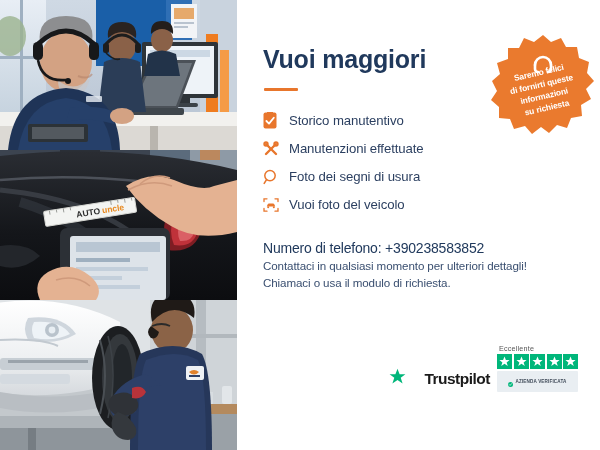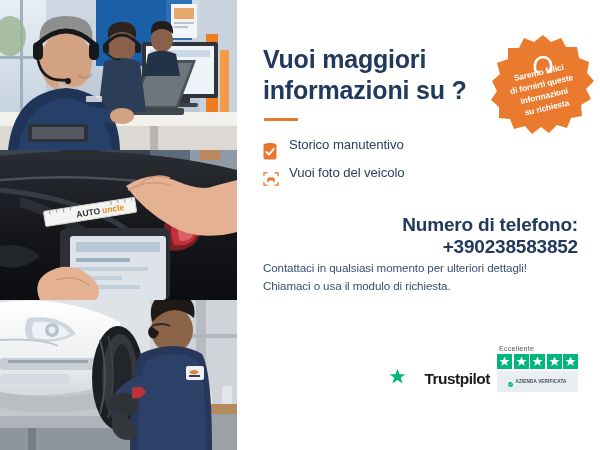--- a/index.html
+++ b/index.html
@@ -33,28 +33,28 @@
   .badge-text {
     position:absolute; top:34px; left:6px; width:92px;
     transform:rotate(-13deg);
     color:#fff; font-size:8.4px; font-weight:bold; line-height:1.42;
     text-align:center; letter-spacing:-0.1px;
   }
   .badge-text span { display:block; }
 
   
   .features { margin-top:16px; }
-  .feature { display:flex; height:28px; }
+  .feature { display:flex; align-items:center; height:28px; }
   .feature .ico { width:26px; flex:0 0 26px; display:flex; align-items:center; justify-content:flex-start; }
   .feature .ico svg { display:block; }
   .feature .txt { font-size:13.2px; color:#2b3f60; letter-spacing:-0.1px; }
 
   
   .phone-block { margin-top:21px; }
-  .phone { font-size:19px; font-weight:bold; color:#20395c; letter-spacing:-0.2px;text-align:right; }
+  .phone { font-size:14px; font-weight:normal; color:#20395c; letter-spacing:-0.2px; }
   .sub { margin-top:1px; font-size:11.6px; line-height:1.55; color:#3a4f70; letter-spacing:-0.1px; }
   .sub span { display:block; }
 
   
   .trust { position:absolute; right:22px; bottom:34px; display:flex; align-items:flex-end; gap:7px; }
   .tp-logo { display:flex; align-items:center; gap:18px; padding-bottom:3px; }
   .tp-logo .tp-name { font-size:15.5px; font-weight:bold; color:#1b1b1b; letter-spacing:-0.5px; }
   .tp-right { display:flex; flex-direction:column; align-items:flex-start; }
   .tp-rating { font-size:7.2px; color:#555; letter-spacing:0.2px; margin-bottom:1px; align-self:flex-start; padding-left:2px;}
   .stars { display:flex; gap:1.5px; }
@@ -289,21 +289,20 @@
 
         <path d="M132 88 q10 -4 14 4 q-4 8 -14 6 z" fill="#b8333a"></path>
       </svg>
     </div>
   </div>
 
   <div class="content">
 
     <h1 class="headline">
       <span>Vuoi maggiori</span>
-      <span class="l2">informazioni su ?</span>
     </h1>
     <div class="rule"></div>
 
     <div class="badge">
       <svg viewBox="0 0 104 104">
         <path d="M52 2
           L60 9 L70 5 L75 14 L86 14 L88 25 L98 29 L96 40 L103 48 L95 56 L100 66
           L90 72 L91 83 L80 85 L76 95 L66 92 L58 100 L50 94 L41 101 L34 93 L23 96
           L19 86 L8 85 L8 74 L0 67 L6 58 L1 48 L9 41 L6 30 L17 26 L17 15 L28 15
           L33 5 L43 9 Z" fill="#ea7a2e"></path>
@@ -328,21 +327,43 @@
         <span class="ico">
           <svg width="14" height="17" viewBox="0 0 14 17">
             <rect x="0.5" y="0.5" width="13" height="16" rx="2" fill="#e8762c"></rect>
             <rect x="4" y="-1" width="6" height="3" rx="1" fill="#e8762c"></rect>
             <path d="M3.4 9 L6 11.6 L10.8 5.8" stroke="#fff" stroke-width="1.8" fill="none" stroke-linecap="round" stroke-linejoin="round"></path>
           </svg>
         </span>
         <span class="txt">Storico manutentivo</span>
       </div>
 
-
+      <div class="feature">
+        <span class="ico">
+          <svg width="16" height="16" viewBox="0 0 16 16">
+            <g stroke="#e8762c" stroke-width="2.4" stroke-linecap="round">
+              <path d="M3 3 L13 13"></path>
+              <path d="M13 3 L3 13"></path>
+            </g>
+            <circle cx="3" cy="3" r="1.9" fill="none" stroke="#e8762c" stroke-width="1.6"></circle>
+            <circle cx="13" cy="3" r="1.9" fill="none" stroke="#e8762c" stroke-width="1.6"></circle>
+          </svg>
+        </span>
+        <span class="txt">Manutenzioni effettuate</span>
+      </div>
+
+      <div class="feature">
+        <span class="ico">
+          <svg width="16" height="16" viewBox="0 0 16 16">
+            <circle cx="7" cy="6.6" r="5.2" fill="none" stroke="#e8762c" stroke-width="1.5"></circle>
+            <path d="M3.4 10.8 L1.2 14.4" stroke="#e8762c" stroke-width="1.6" stroke-linecap="round"></path>
+          </svg>
+        </span>
+        <span class="txt">Foto dei segni di usura</span>
+      </div>
 
       <div class="feature">
         <span class="ico">
           <svg width="16" height="16" viewBox="0 0 16 16">
             <g stroke="#e8762c" stroke-width="1.3" fill="none" stroke-linecap="round">
               <path d="M1 4.6 V1.8 H4"></path>
                 <path d="M12 1.8 H15 V4.6"></path>
               <path d="M15 11.4 V14.2 H12"></path>
                 <path d="M4 14.2 H1 V11.4"></path>
             </g>

